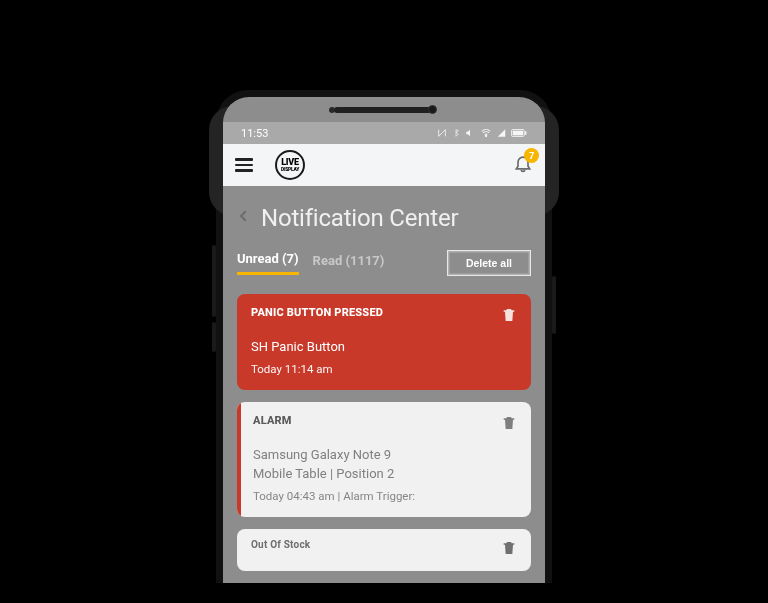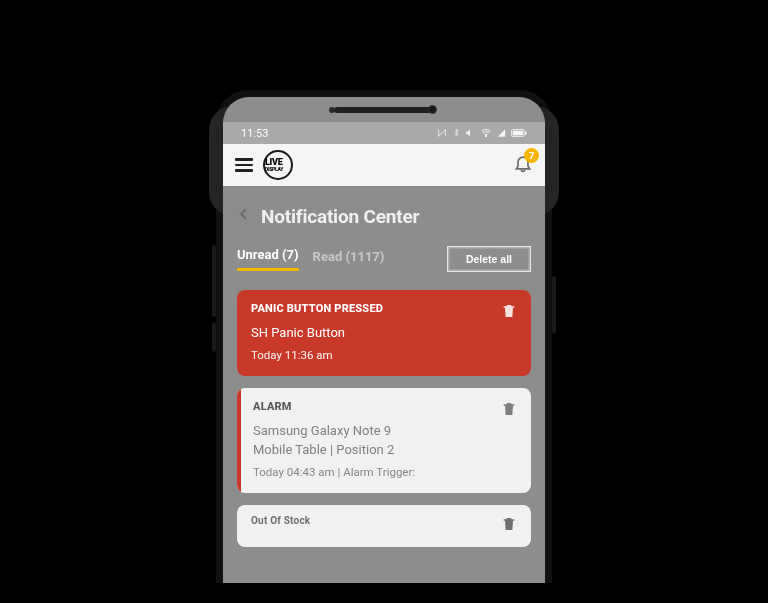--- a/index.html
+++ b/index.html
@@ -82,39 +82,39 @@
     align-items: center;
     padding: 0 12px;
     gap: 10px;
   }
   .hamburger {
     display: inline-flex; flex-direction: column; gap: 3px; cursor: pointer;
   }
   .hamburger span { width: 18px; height: 2.5px; background: #222; border-radius: 1px; }
   .logo {
     width: 30px; height: 30px; border: 2px solid #1a1a1a; border-radius: 50%;
-    display: flex; flex-direction: column; justify-content: center;
-    font-weight: 900; line-height: 0.8; letter-spacing: -0.3px;
+    display: flex; flex-direction: column; align-items: center; justify-content: center;
+    font-weight: 900; line-height: 0.8; letter-spacing: -0.3px; margin-left: 12px;
   }
   .logo .l1 { font-size: 9px; }
   .logo .l2 { font-size: 5px; }
   .spacer { flex: 1; }
   .bell { position: relative; color: #555; }
   .bell .badge {
     position: absolute; top: -5px; right: -6px;
     width: 15px; height: 15px; background: #f7b500; color: #fff;
     border-radius: 50%; font-size: 9px; font-weight: 700;
     display: flex; align-items: center; justify-content: center;
   }
 
   
   .content { padding: 18px 14px 0 14px; color: #fff; }
   .pagetitle { display: flex; align-items: center; gap: 10px; margin-bottom: 18px; }
   .back { color: #6c6c6c; }
-  .pagetitle h1 { font-size: 19px; font-weight: 700; color: #f0f0f0; letter-spacing: -0.2px; }
+  .pagetitle h1 { font-size: 24px; font-weight: 400; color: #f0f0f0; letter-spacing: -0.2px; }
 
   .tabbar { display: flex; align-items: center; gap: 14px; margin-bottom: 18px; }
   .tab { font-size: 13px; font-weight: 700; color: #c8c8c8; padding-bottom: 6px; }
   .tab.active { color: #fff; border-bottom: 3px solid #f7b500; text-align: right; }
   .delete-all {
     margin-left: auto;
     border: 1.5px solid #e8e8e8;
     color: #fff;
     background: transparent;
     font-size: 10.5px;
@@ -127,21 +127,21 @@
 
   .cards { display: flex; flex-direction: column; gap: 12px; }
   .card {
     border-radius: 8px;
     padding: 12px 14px 14px 14px;
     position: relative;
     overflow: hidden;
   }
   .card .titlerow { display: flex; justify-content: space-between; align-items: flex-start; }
   .card .title { font-size: 11px; font-weight: 800; letter-spacing: 0.2px; }
-  .card .sub { font-size: 13px; line-height: 1.35; }
+  .card .sub { font-size: 13px; margin-top: 10px; line-height: 1.35; }
   .card .ts { font-size: 11.5px; margin-top: 6px; opacity: 0.95; }
   .trash { cursor: pointer; opacity: 0.85; }
 
   .card.red { background: #c8392a; color: #fff; }
   .card.red .trash { color: #fff; }
 
   .card.white { background: #f1f1f1; color: #6f6f6f; padding-left: 16px; }
   .card.white .title { color: #5a5a5a; font-weight: 800; }
   .card.white .sub, .card.white .ts { color: #808080; }
   .card.white .stripe {
@@ -236,21 +236,21 @@
           <div class="card red">
             <div class="titlerow">
               <div class="title">PANIC BUTTON PRESSED</div>
               <span class="trash">
                 <svg width="16" height="18" viewBox="0 0 24 24" fill="currentColor">
                     <path d="M6 7h12l-1 14H7L6 7zm3-4h6l1 2h4v2H4V5h4l1-2z"></path>
                   </svg>
               </span>
             </div>
             <div class="sub">SH Panic Button</div>
-            <div class="ts">Today 11:36 am</div>
+            <div class="ts">Today 11:14 am</div>
           </div>
 
           <div class="card white">
             <div class="stripe"></div>
             <div class="titlerow">
               <div class="title">ALARM</div>
               <span class="trash">
                 <svg width="16" height="18" viewBox="0 0 24 24" fill="currentColor">
                     <path d="M6 7h12l-1 14H7L6 7zm3-4h6l1 2h4v2H4V5h4l1-2z"></path>
                   </svg>

